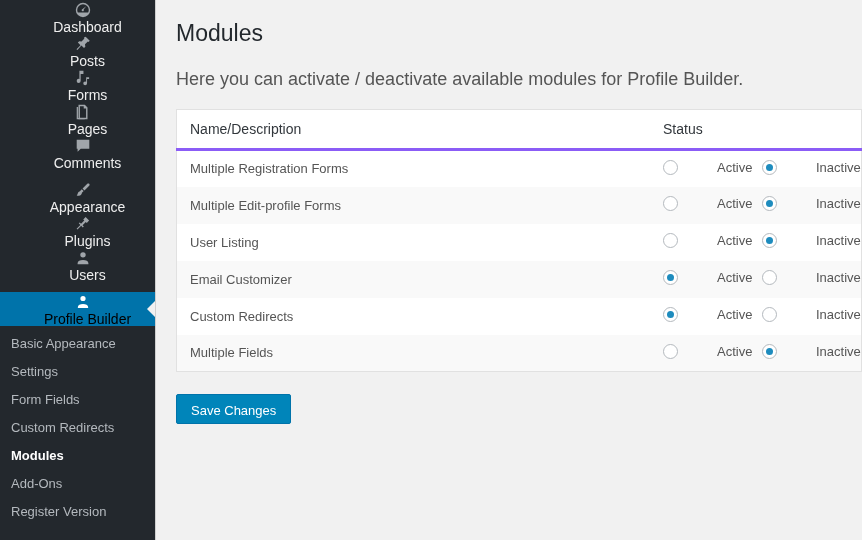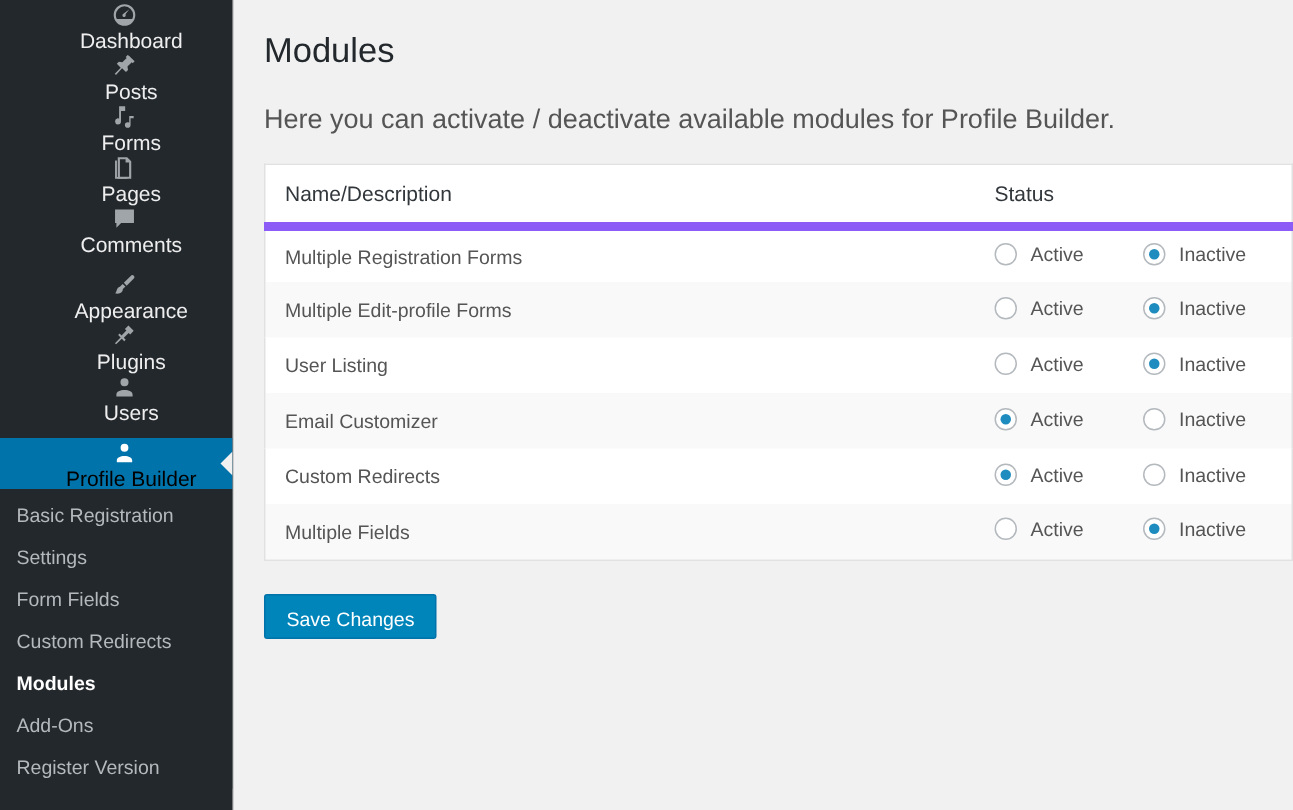--- a/index.html
+++ b/index.html
@@ -116,21 +116,21 @@
     border-bottom: 1px solid #e1e1e1;
     font-size: 13px;
   }
 
   table.wp-list-table thead th {
     text-align: left;
     font-weight: 400;
     font-size: 14px;
     color: #32373c;
     padding: 11px 0 11px 13px;
-    border-bottom: 6px solid #8b5cf6;
+    border-bottom: 3px solid #8b5cf6;
     background: #fff;
     height: 36px;
   }
   th.col-name { width: 476px; }
   th.col-status { width: 210px; padding-left: 4px; }
 
   table.wp-list-table tbody tr { height: 37px; }
   table.wp-list-table tbody tr.alt { background: #f9f9f9; }
 
   table.wp-list-table td {
@@ -146,20 +146,21 @@
   td.module-status {
     padding-left: 4px;
     white-space: nowrap;
   }
 
   .radio-group {
     display: inline-flex;
     align-items: center;
     width: 99px;
     cursor: pointer;
+    gap: 30px;
   }
   .radio {
     width: 15px; height: 15px;
     border-radius: 50%;
     border: 1px solid #b4b9be;
     background: #fff;
     display: inline-block;
     position: relative;
     flex: 0 0 15px;
   }
@@ -270,21 +271,21 @@
         <span class="mi-icon">
           <svg width="18" height="18" viewBox="0 0 20 20" fill="#ffffff">
             <path d="M10 3.2a2.9 2.9 0 100 5.8 2.9 2.9 0 000-5.8zM4.3 16.8v-1.2c0-2.1 2.6-3.3 5.7-3.3s5.7 1.2 5.7 3.3v1.2H4.3z"></path>
           </svg>
         </span>
         <span class="mi-label">Profile Builder</span>
         <span class="arrow"></span>
       </div>
     </div>
   <div id="submenu-list" class="submenu">
-      <div class="sub-item">Basic Registration</div>
+      <div class="sub-item">Basic Appearance</div>
       <div class="sub-item">Settings</div>
       <div class="sub-item">Form Fields</div>
       <div class="sub-item">Custom Redirects</div>
       <div class="sub-item current">Modules</div>
       <div class="sub-item">Add-Ons</div>
       <div class="sub-item">Register Version</div>
     </div>
 </div>
 
 <div id="wpbody">

